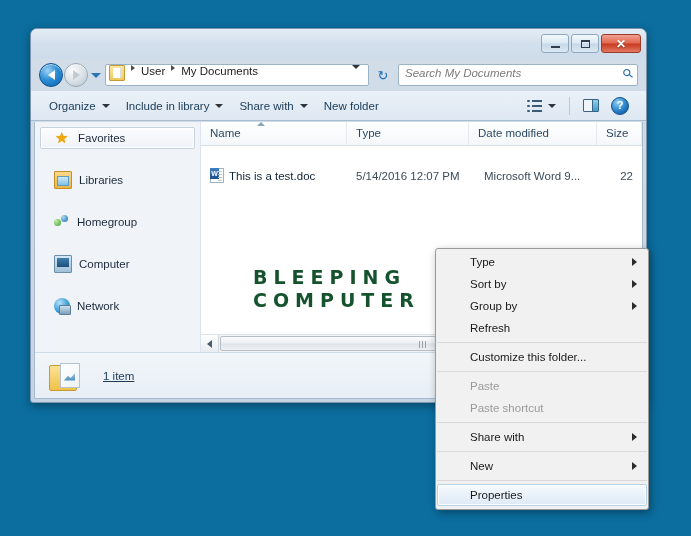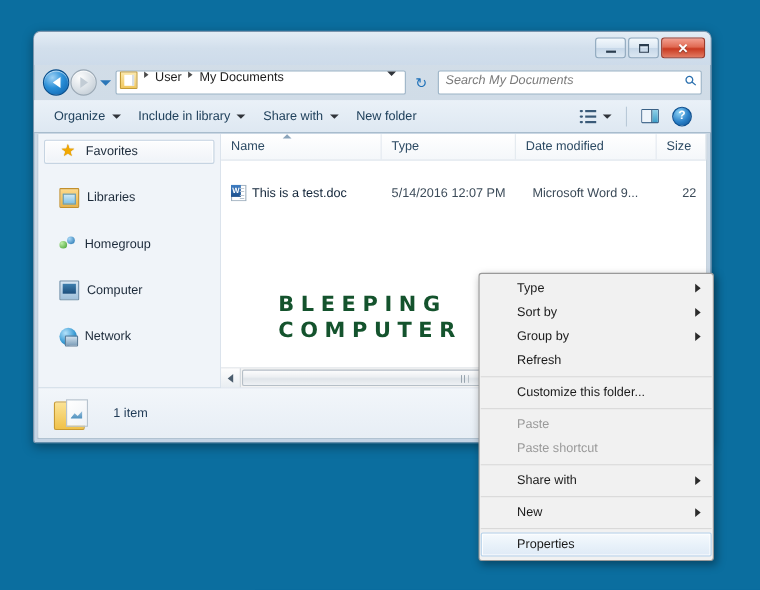--- a/index.html
+++ b/index.html
@@ -508,21 +508,21 @@
     position: absolute; left: 11px; top: 1px; width: 18px; height: 23px;
     background: linear-gradient(135deg, #ffffff 0%, #eef2f6 100%);
     border: 1px solid #b7c3ce;
   }
   .folder-icon .paper::after {
     content: "";
     position: absolute; left: 3px; top: 9px; width: 11px; height: 8px;
     background: linear-gradient(to bottom, #9fc4de, #4a8ebd);
     clip-path: polygon(0 100%, 35% 40%, 60% 70%, 100% 10%, 100% 100%);
   }
-  .status-text { font-size: 11.5px; color: #1f3a55; }
+  .status-text { font-size: 11.5px; color: #1f3a55; text-decoration: underline; }
 
   
   #ctxmenu {
     position: absolute;
     left: 435px;
     top: 248px;
     width: 214px;
     background: #f1f1f1;
     border: 1px solid #9a9a9a;
     border-radius: 3px;

